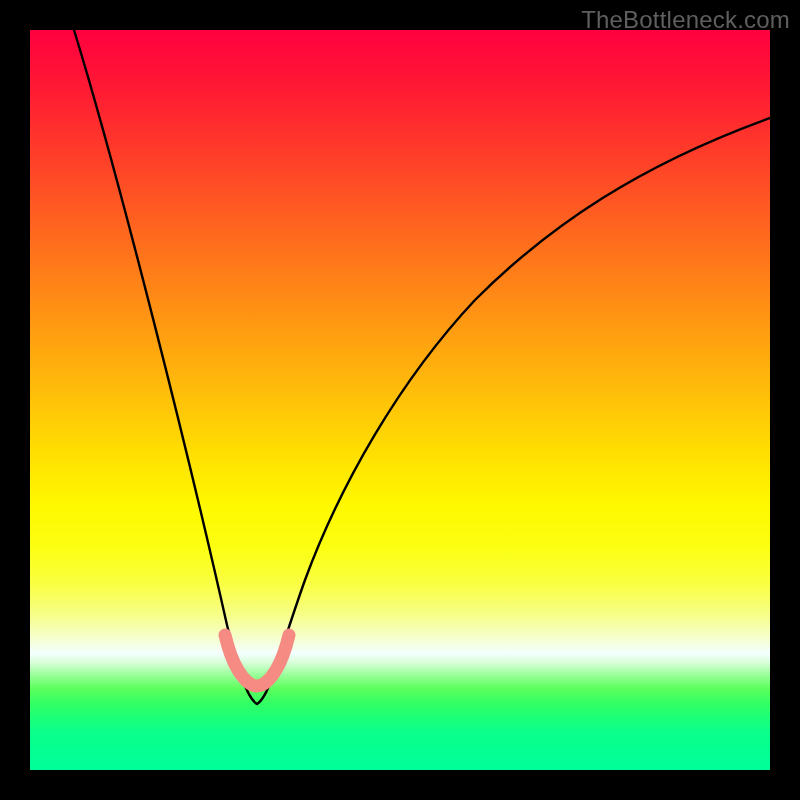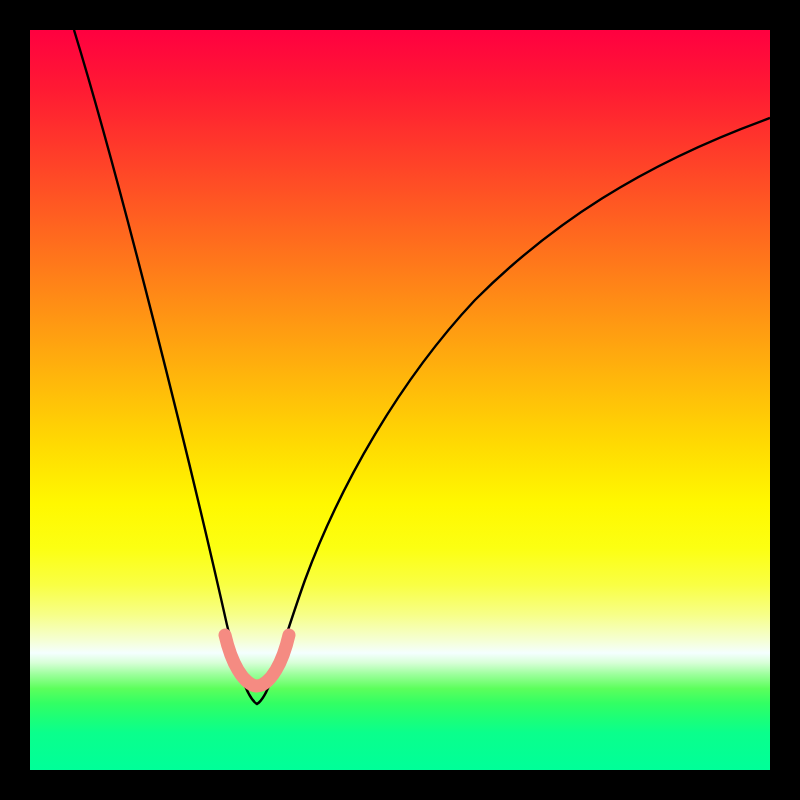--- a/index.html
+++ b/index.html
@@ -66,13 +66,14 @@
 </head>
 <body>
 
 <div class="frame">
   <div class="plot">
     <svg class="curve" viewBox="0 0 740 740">
       <path fill="none" stroke="#000" stroke-width="2.4" d="M44,0 C90,150 160,430 197,595 C202,616 207,634 212,648 C217,662 222,671 227,674 C232,671 237,662 242,648 C250,626 260,592 275,550 C310,455 370,350 445,270 C520,195 610,135 740,88"></path>
       <path fill="none" stroke="#f58b82" stroke-width="13" stroke-linecap="round" stroke-linejoin="round" d="M195,605 C198,618 202,630 208,640 C214,650 221,656 227,656 C233,656 240,650 246,640 C252,630 256,618 259,605"></path>
     </svg>
   </div>
+  <div class="watermark">TheBottleneck.com</div>
 </div>
 
 </body></html>

